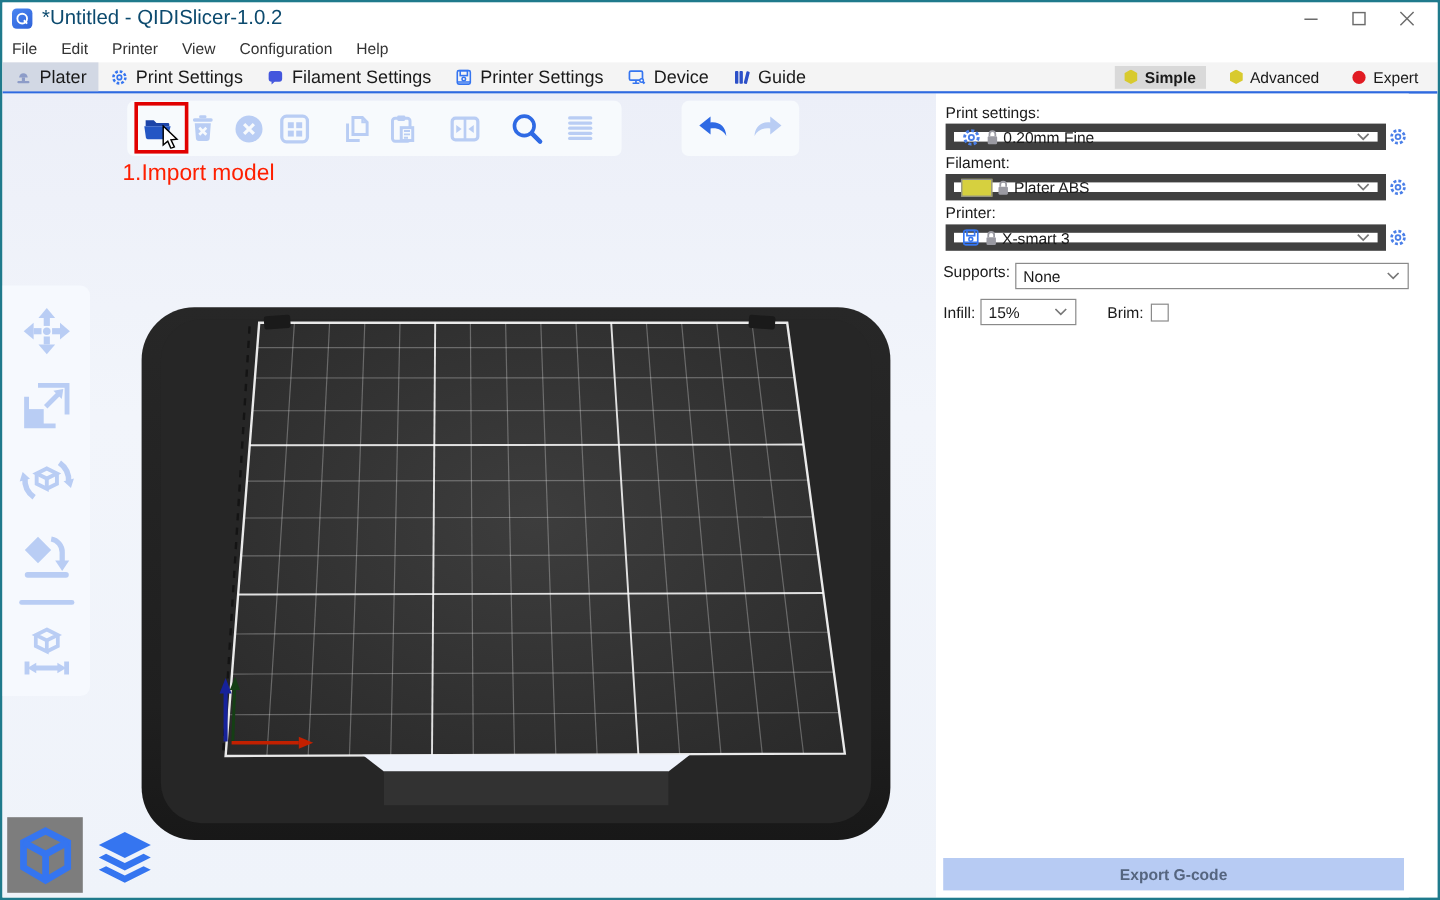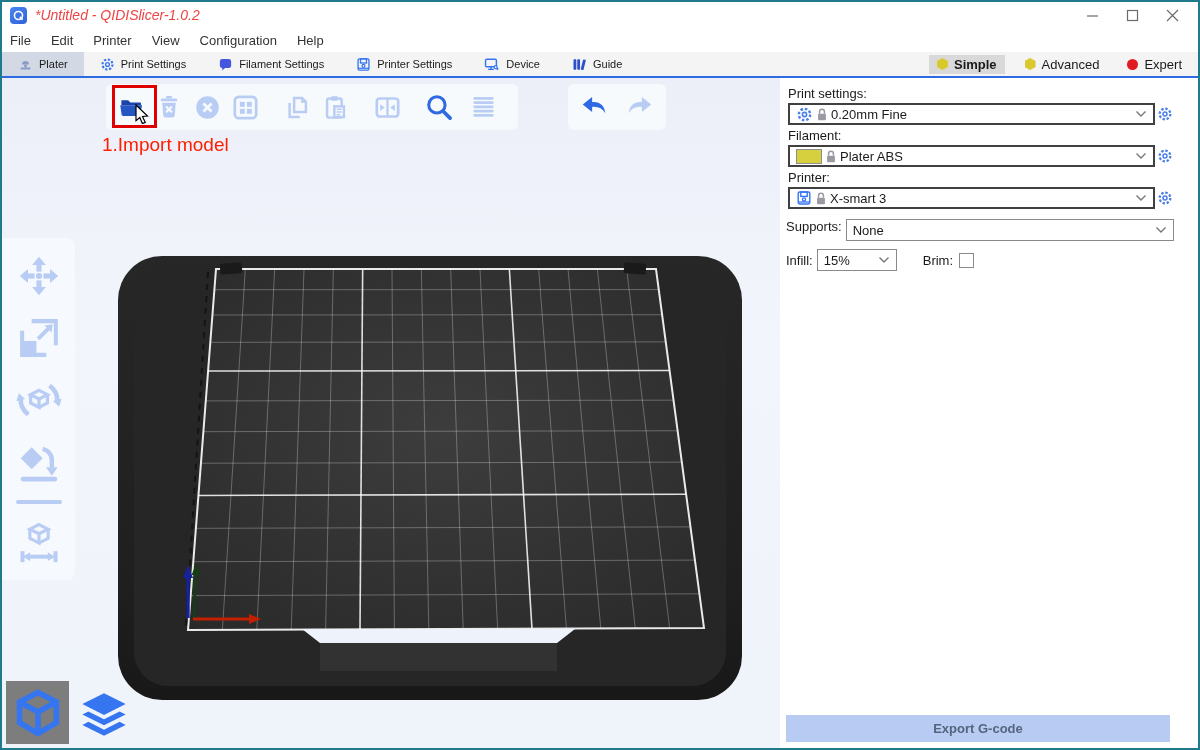--- a/index.html
+++ b/index.html
@@ -3,31 +3,31 @@
 <meta charset="utf-8">
 <style>
   html,body{margin:0;padding:0;background:#cfd4da;font-family:"Liberation Sans",sans-serif;}
   *{box-sizing:border-box;}
   .window{position:relative;width:1200px;height:750px;background:#fff;border:2px solid #1f7a8c;overflow:hidden;}
 
   
   .titlebar{height:26px;display:flex;align-items:center;padding:0 6px 0 8px;background:#fff;}
   .app-icon{width:17px;height:17px;border-radius:4px;background:linear-gradient(145deg,#4a86f2,#2f62d8);display:flex;align-items:center;justify-content:center;margin-right:8px;}
   .app-icon svg{display:block;}
-  .title-text{font-size:14px;color:#ef4444;flex:1;font-style:italic;}
+  .title-text{font-size:17px;color:#0c4a6e;flex:1;}
   .win-btn{width:40px;height:24px;display:flex;align-items:center;justify-content:center;}
   .win-btn svg{display:block;}
 
   
   .menubar{height:24px;display:flex;align-items:center;gap:20px;padding:0 0 0 8px;background:#fff;font-size:13px;color:#333;}
   .menu-item{cursor:default;}
 
   
   .tabbar{height:26px;display:flex;align-items:stretch;background:#f4f4f4;border-bottom:2px solid #2e6ae0;}
-  .tab{display:flex;align-items:center;gap:6px;padding:0 16px;font-size:11px;color:#1a1a1a;}
+  .tab{display:flex;align-items:center;gap:6px;padding:0 10px;font-size:15px;color:#1a1a1a;}
   .tab.selected{background:#d2d8e4;}
   .tab svg{display:block;}
   .mode-switch{margin-left:auto;display:flex;align-items:center;gap:12px;padding-right:8px;}
   .mode{display:flex;align-items:center;gap:6px;padding:2px 8px;font-size:13px;color:#1a1a1a;}
   .mode.selected{background:#d9d9d9;font-weight:bold;}
   .hexagon{width:11px;height:12px;background:#d8ca2e;clip-path:polygon(50% 0,100% 25%,100% 75%,50% 100%,0 75%,0 25%);}
   .dot-red{width:11px;height:11px;border-radius:50%;background:#e11b22;}
 
   
   .main{display:flex;height:670px;}
@@ -57,21 +57,21 @@
   .scene{position:absolute;left:0;top:0;width:778px;height:670px;}
 
   
   .view-switch{position:absolute;left:4px;bottom:4px;display:flex;align-items:flex-end;gap:6px;}
   .vs-editor{width:63px;height:63px;background:#7d7d7d;display:flex;align-items:center;justify-content:center;}
   .vs-preview{width:58px;height:56px;display:flex;align-items:center;justify-content:center;}
 
   
   .sp-label{margin:3px 0 2px 8px;}
   .preset-row{display:flex;align-items:center;margin:0 0 0 8px;}
-  .preset-select{width:390px;height:22px;border:2px solid #404040;background:#fff;display:flex;align-items:center;padding:0 6px;gap:2px;}
+  .preset-select{width:390px;height:22px;border:7px solid #404040;background:#fff;display:flex;align-items:center;padding:0 6px;gap:2px;}
   .preset-select .val{flex:1;}
   .gear-side{width:20px;height:22px;display:flex;align-items:center;justify-content:center;}
   .swatch{width:26px;height:15px;background:#d6d03f;border:1px solid #8f8f8f;}
   .simple-row{display:flex;align-items:flex-start;margin:10px 0 0 6px;}
   .simple-row2{display:flex;align-items:center;margin:8px 0 0 6px;}
   .sel-box{height:22px;border:1px solid #8a8a8a;background:#fff;display:flex;align-items:center;padding:0 6px;}
   .sel-box .val{flex:1;}
   .supports-select{width:333px;margin-left:4px;}
   .infill-select{width:80px;margin-left:4px;}
   .brim-label{margin-left:26px;}

